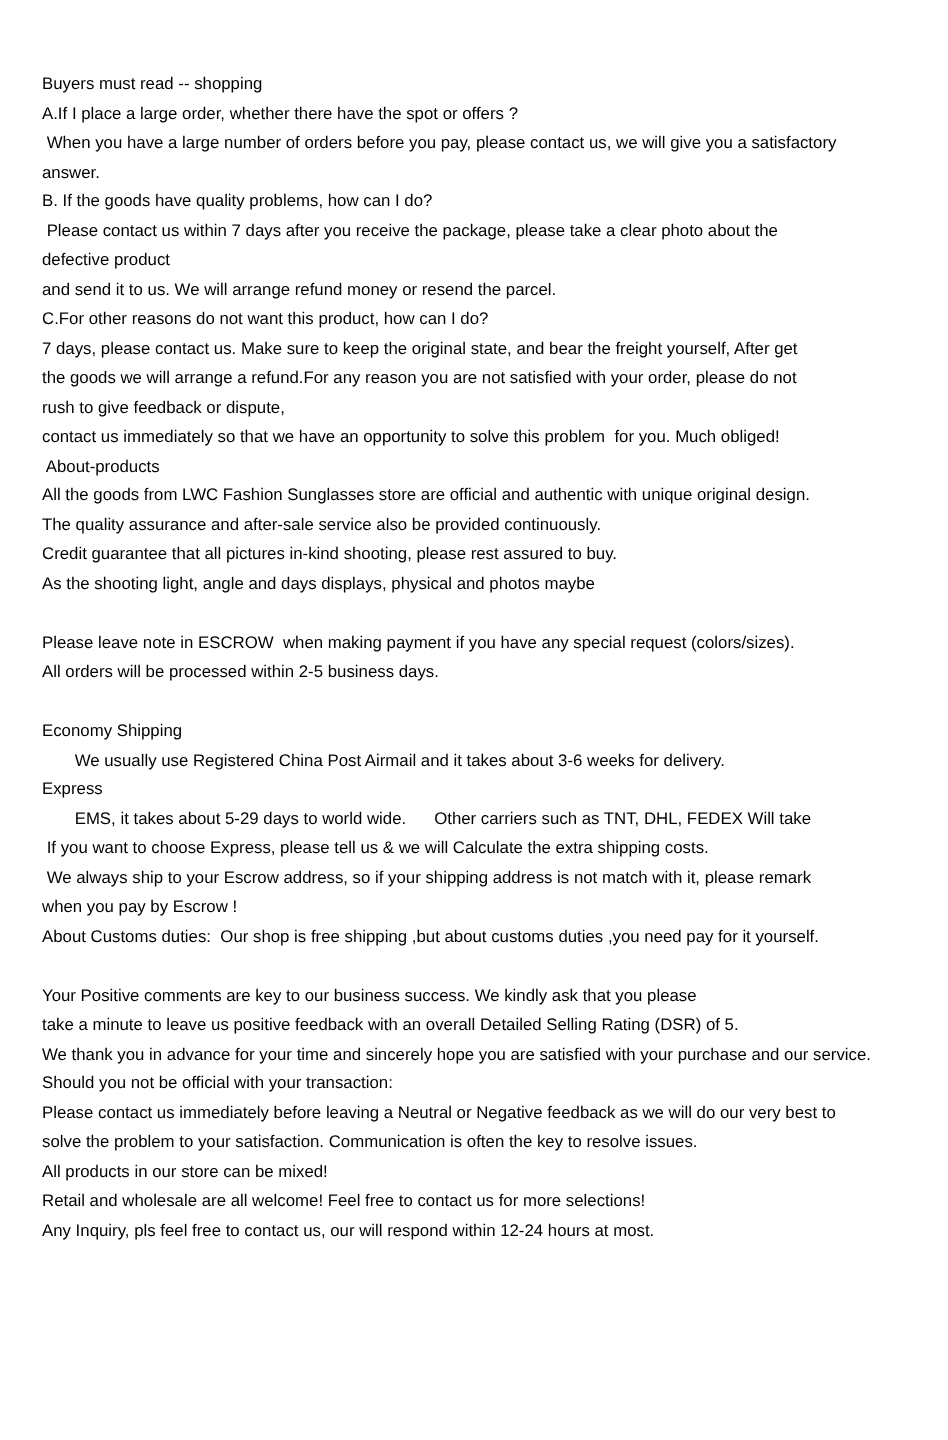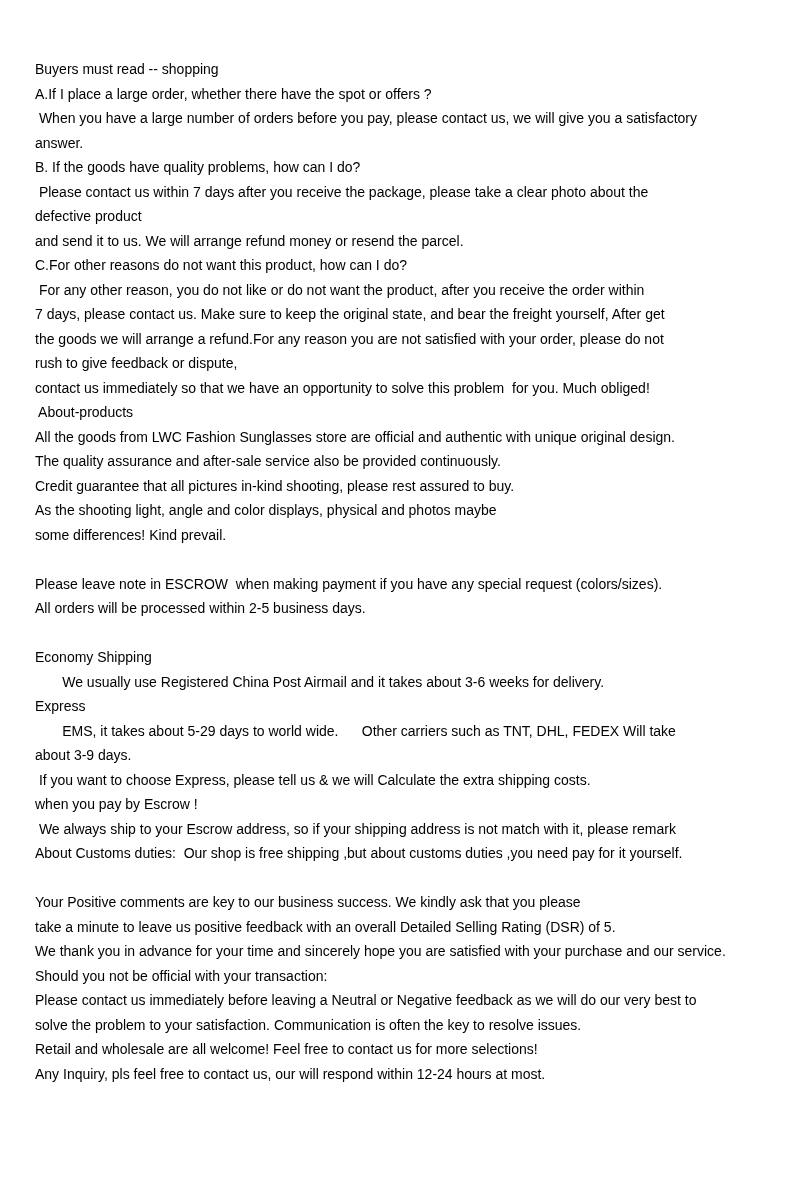--- a/index.html
+++ b/index.html
@@ -42,47 +42,45 @@
   <div class="text-block" id="text-block">
       <div class="line">Buyers must read -- shopping</div>
       <div class="line">A.If I place a large order, whether there have the spot or offers ?</div>
       <div class="line"> When you have a large number of orders before you pay, please contact us, we will give you a satisfactory</div>
       <div class="line">answer.</div>
       <div class="line">B. If the goods have quality problems, how can I do?</div>
       <div class="line"> Please contact us within 7 days after you receive the package, please take a clear photo about the</div>
       <div class="line">defective product</div>
       <div class="line">and send it to us. We will arrange refund money or resend the parcel.</div>
       <div class="line">C.For other reasons do not want this product, how can I do?</div>
-      <div class="line"> For any other reason, you do not like or do not want the product, after you receive the order within</div>
       <div class="line">7 days, please contact us. Make sure to keep the original state, and bear the freight yourself, After get</div>
       <div class="line">the goods we will arrange a refund.For any reason you are not satisfied with your order, please do not</div>
       <div class="line">rush to give feedback or dispute,</div>
       <div class="line">contact us immediately so that we have an opportunity to solve this problem  for you. Much obliged!</div>
       <div class="line"> About-products</div>
       <div class="line">All the goods from LWC Fashion Sunglasses store are official and authentic with unique original design.</div>
       <div class="line">The quality assurance and after-sale service also be provided continuously.</div>
       <div class="line">Credit guarantee that all pictures in-kind shooting, please rest assured to buy.</div>
-      <div class="line">As the shooting light, angle and color displays, physical and photos maybe</div>
-      <div class="line">some differences! Kind prevail.</div>
+      <div class="line">As the shooting light, angle and days displays, physical and photos maybe</div>
       <div class="line">&nbsp;</div>
       <div class="line">Please leave note in ESCROW  when making payment if you have any special request (colors/sizes).</div>
       <div class="line">All orders will be processed within 2-5 business days.</div>
       <div class="line">&nbsp;</div>
       <div class="line">Economy Shipping</div>
       <div class="line">       We usually use Registered China Post Airmail and it takes about 3-6 weeks for delivery.</div>
       <div class="line">Express</div>
       <div class="line">       EMS, it takes about 5-29 days to world wide.      Other carriers such as TNT, DHL, FEDEX Will take</div>
-      <div class="line">about 3-9 days.</div>
       <div class="line"> If you want to choose Express, please tell us &amp; we will Calculate the extra shipping costs.</div>
+      <div class="line"> We always ship to your Escrow address, so if your shipping address is not match with it, please remark</div>
       <div class="line">when you pay by Escrow !</div>
-      <div class="line"> We always ship to your Escrow address, so if your shipping address is not match with it, please remark</div>
       <div class="line">About Customs duties:  Our shop is free shipping ,but about customs duties ,you need pay for it yourself.</div>
       <div class="line">&nbsp;</div>
       <div class="line">Your Positive comments are key to our business success. We kindly ask that you please</div>
       <div class="line">take a minute to leave us positive feedback with an overall Detailed Selling Rating (DSR) of 5.</div>
       <div class="line">We thank you in advance for your time and sincerely hope you are satisfied with your purchase and our service.</div>
       <div class="line">Should you not be official with your transaction:</div>
       <div class="line">Please contact us immediately before leaving a Neutral or Negative feedback as we will do our very best to</div>
       <div class="line">solve the problem to your satisfaction. Communication is often the key to resolve issues.</div>
+      <div class="line">All products in our store can be mixed!</div>
       <div class="line">Retail and wholesale are all welcome! Feel free to contact us for more selections!</div>
       <div class="line">Any Inquiry, pls feel free to contact us, our will respond within 12-24 hours at most.</div>
     </div>
 </div>
 
 </body></html>

